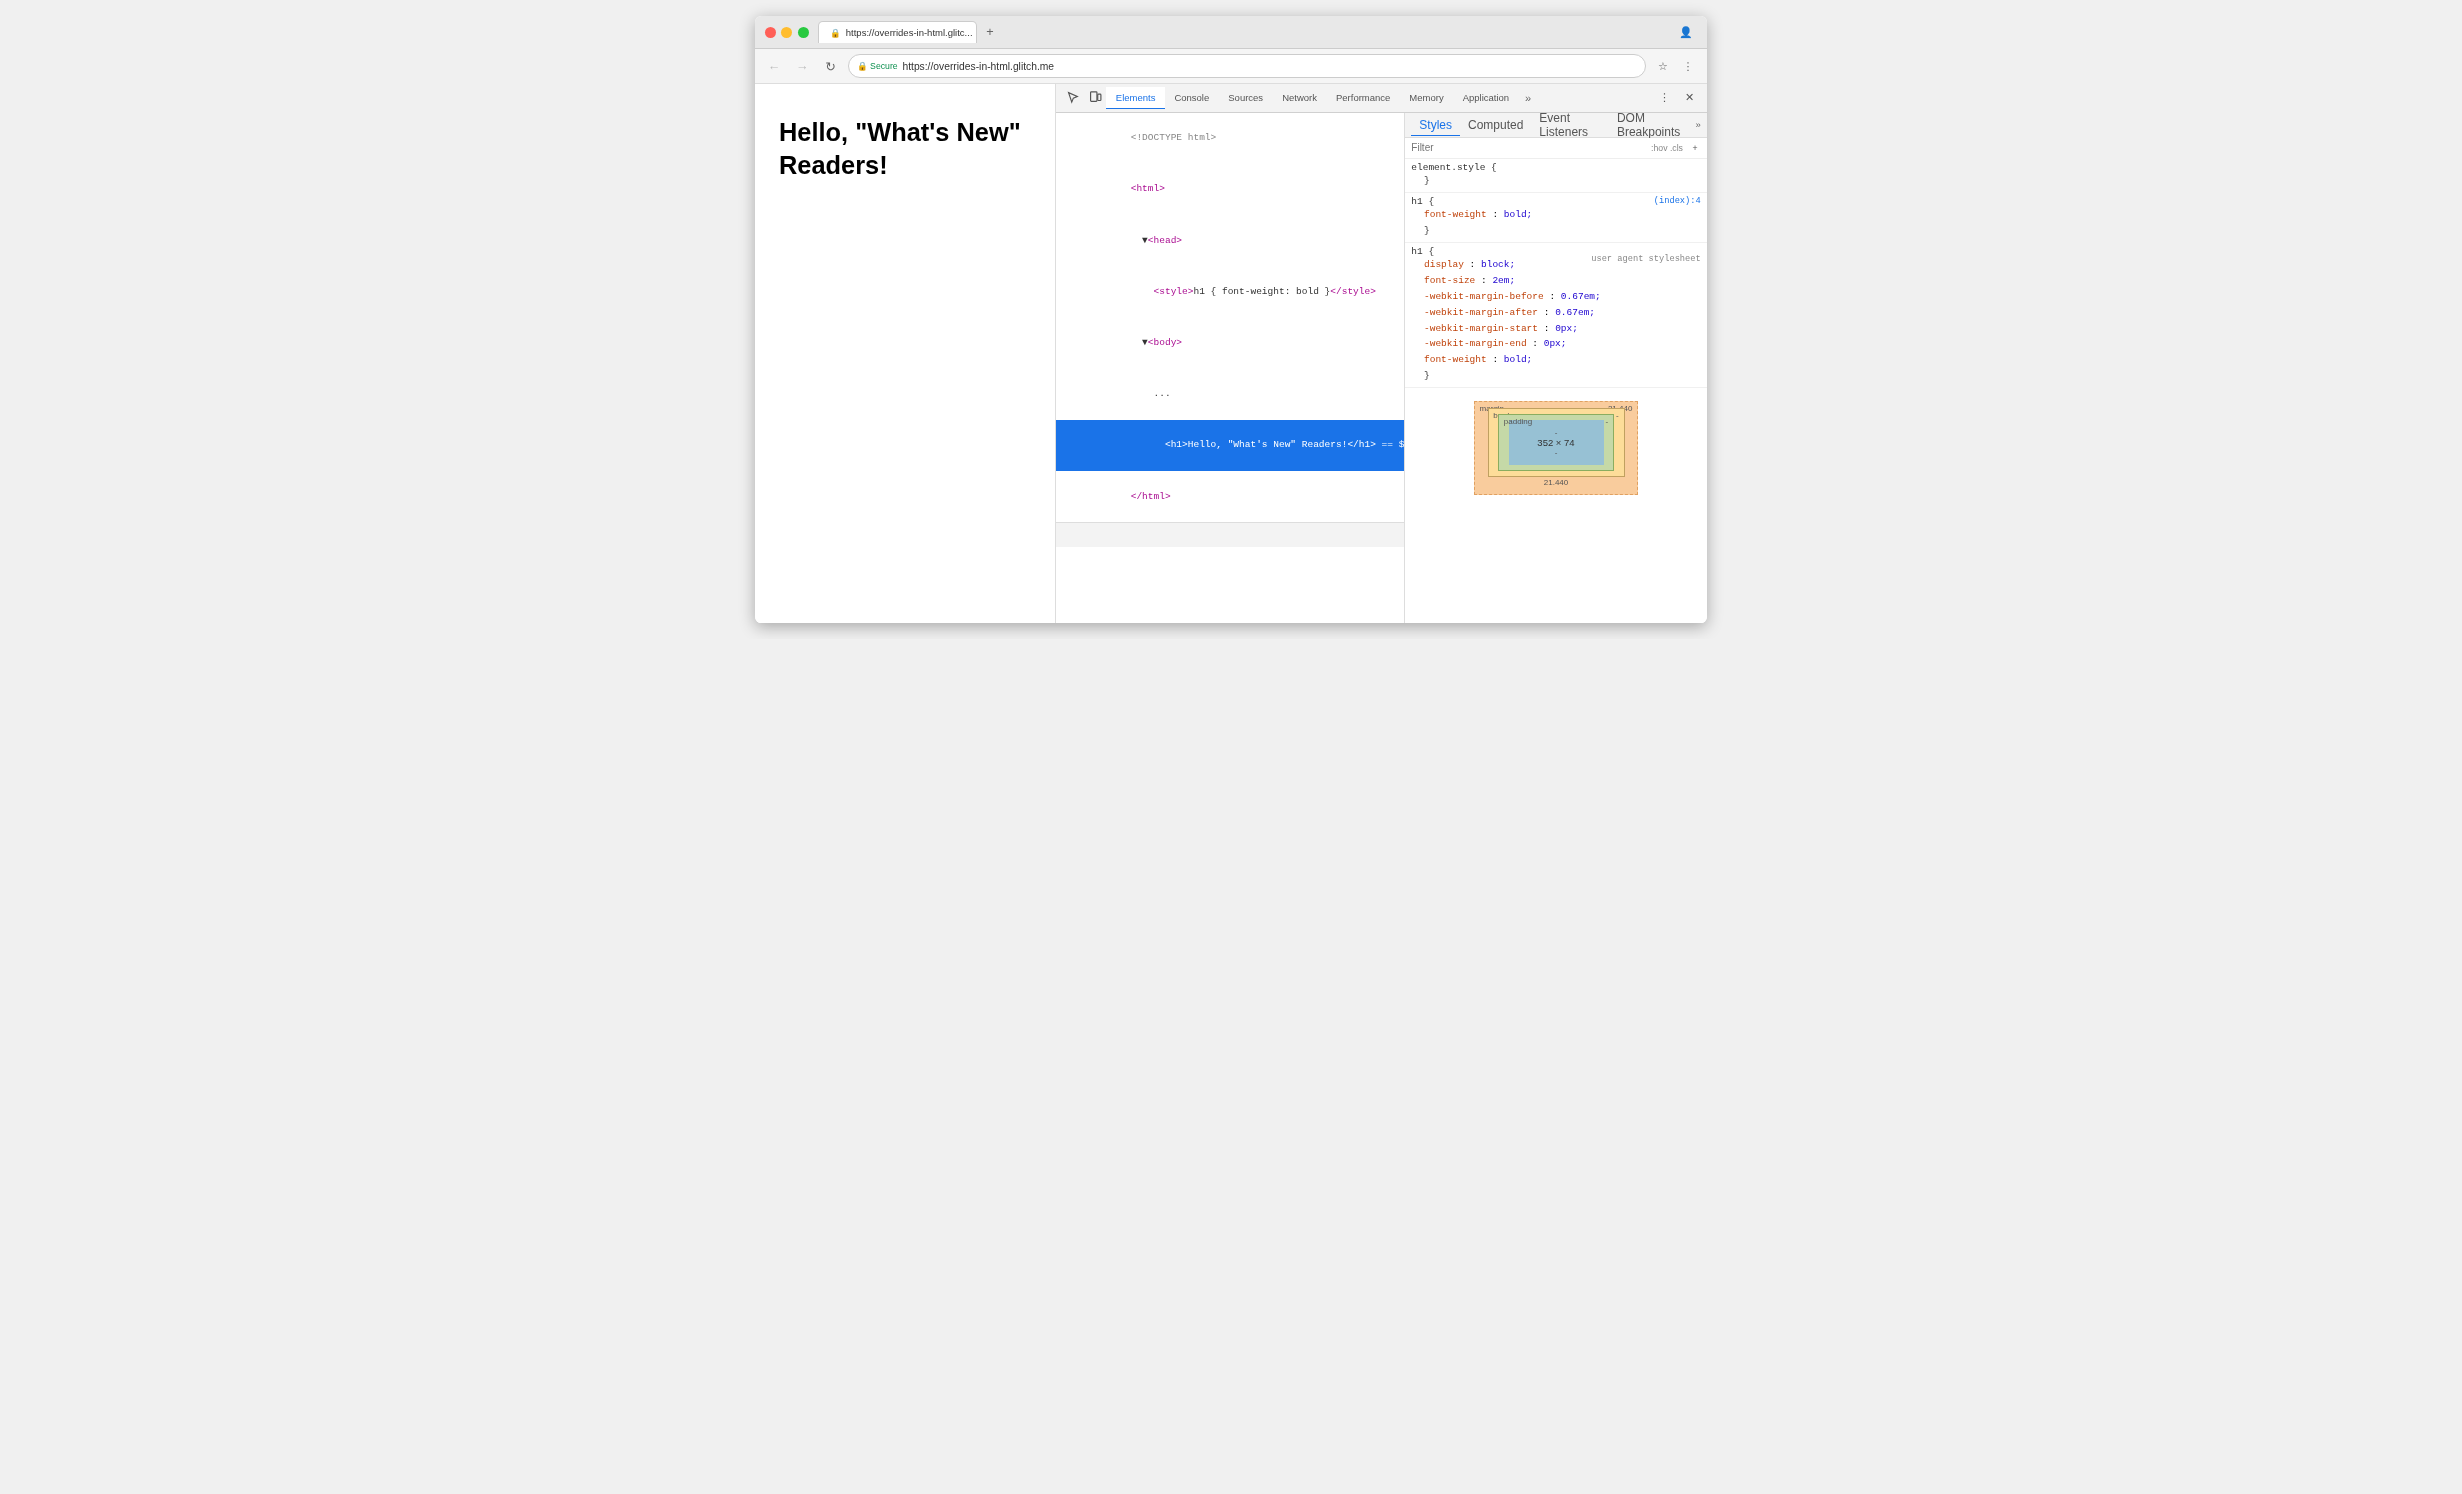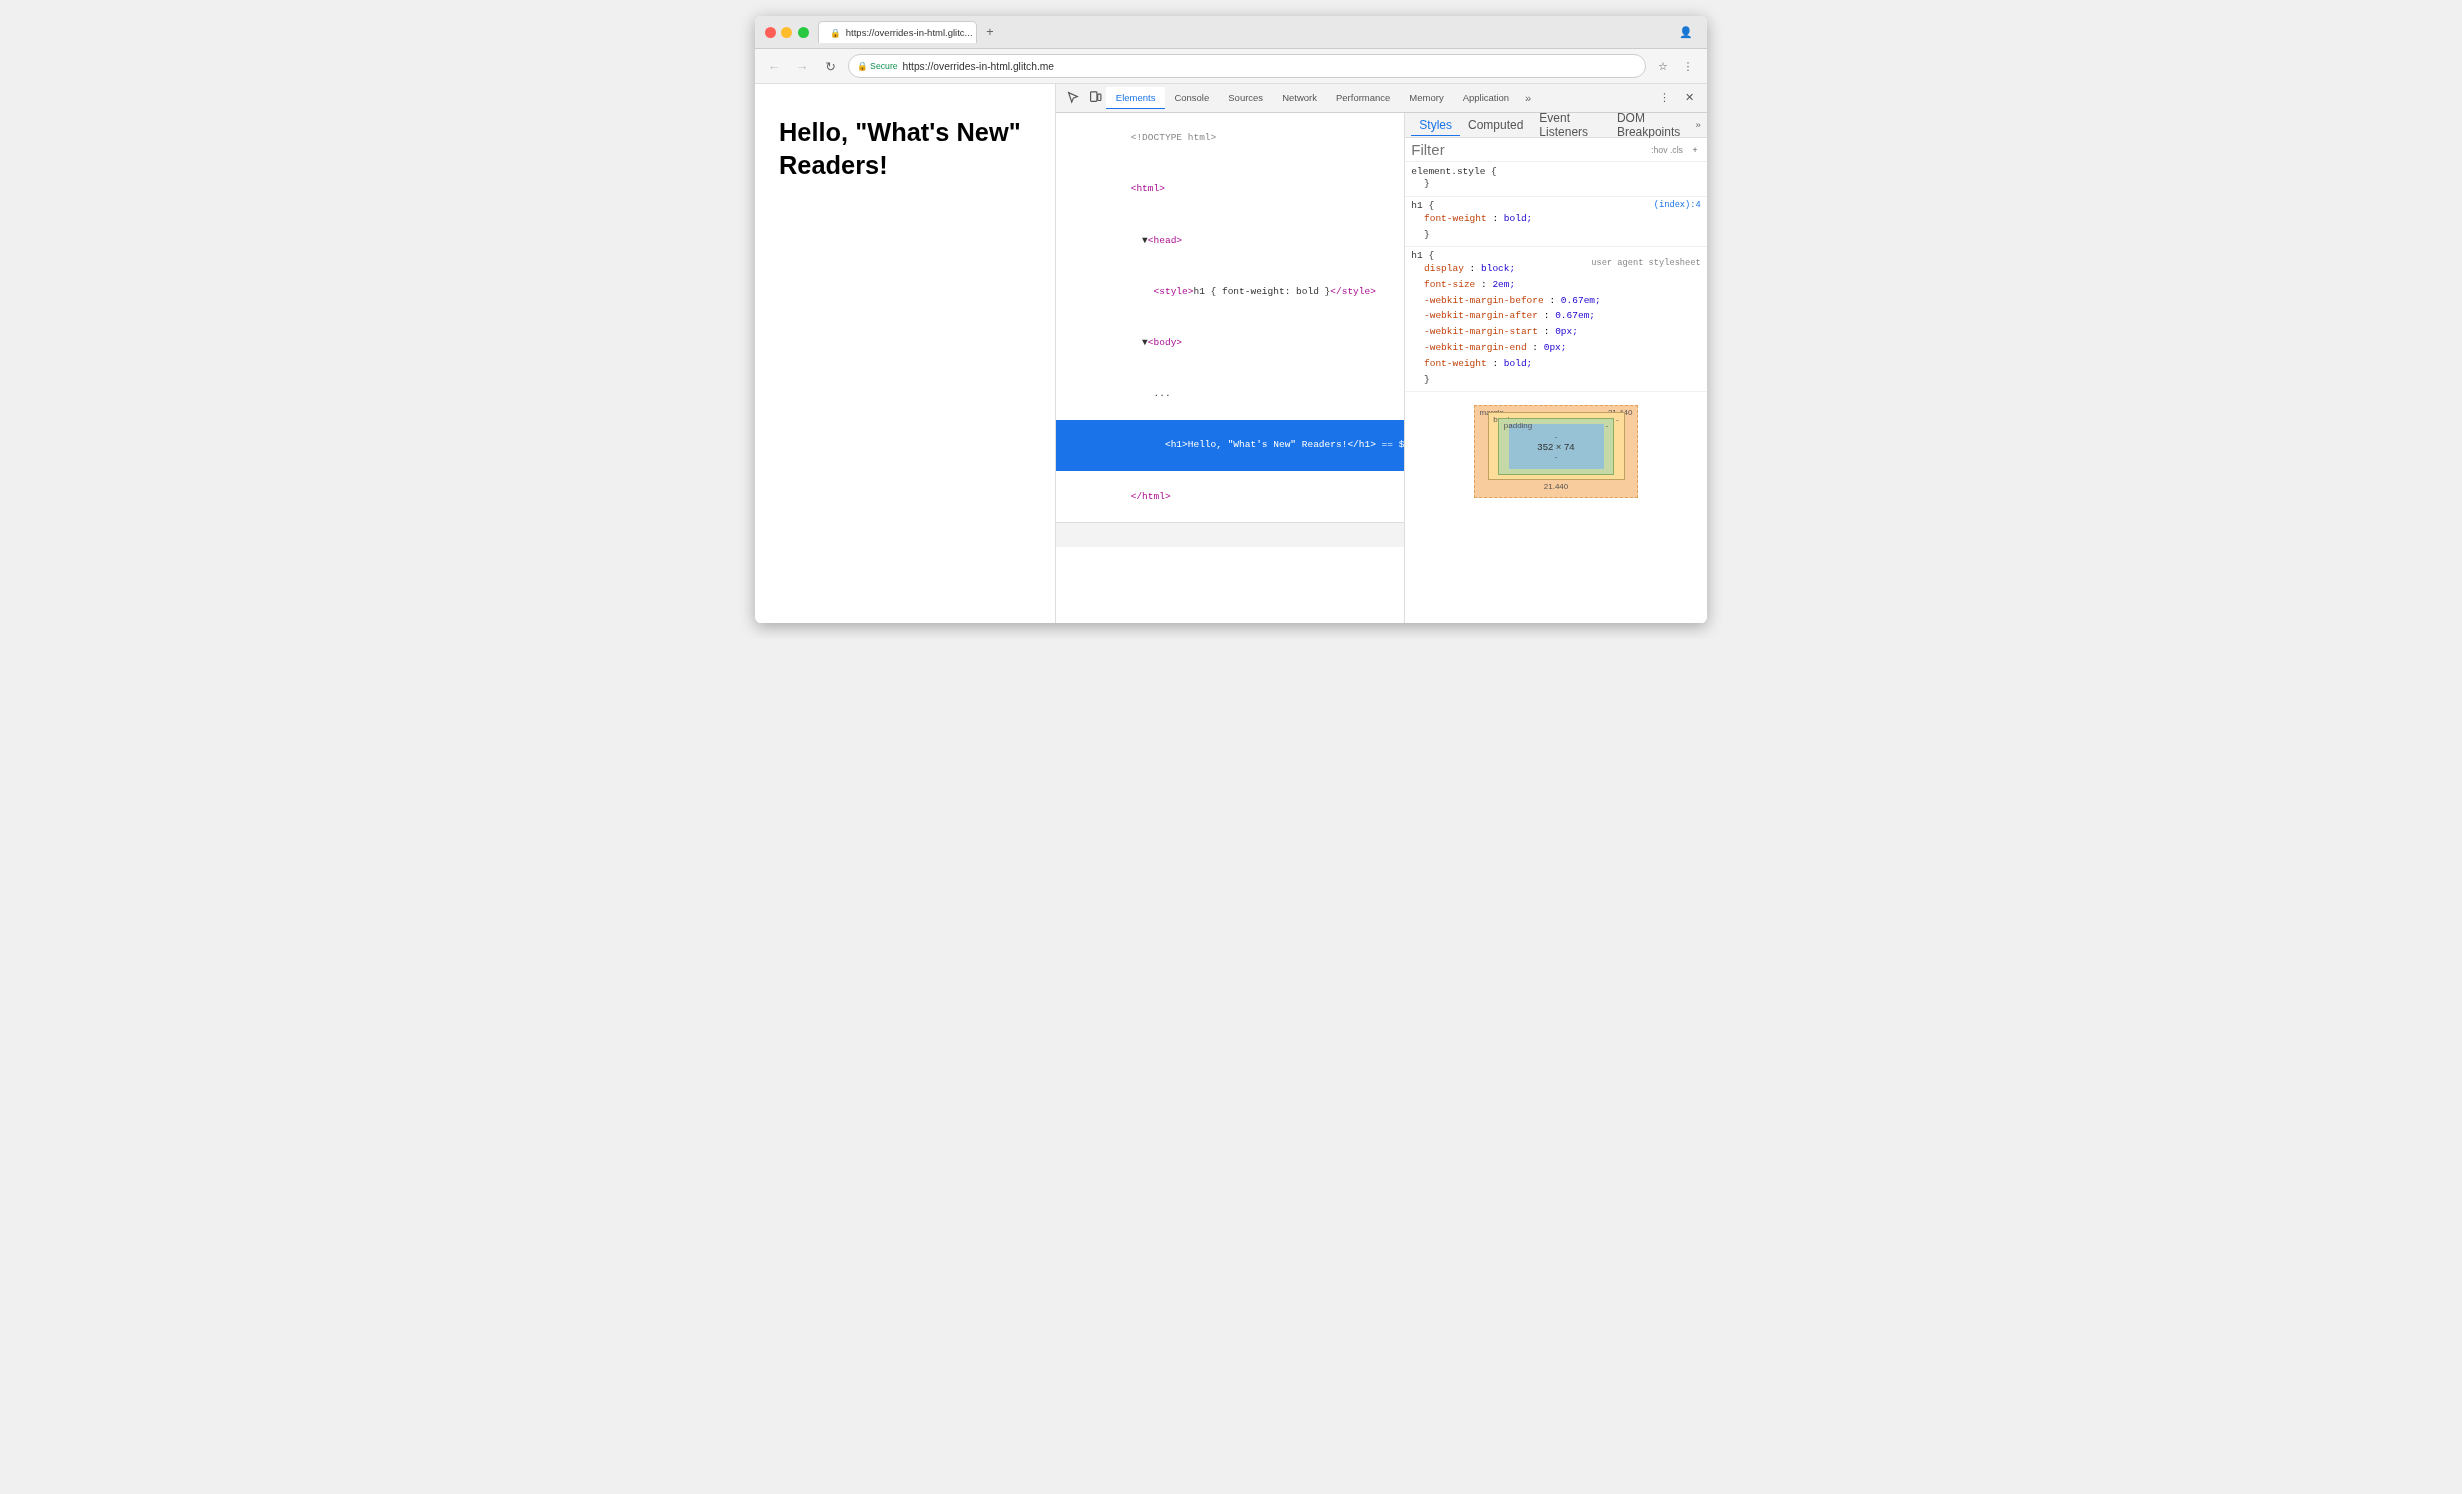--- a/index.html
+++ b/index.html
@@ -285,21 +285,21 @@
       align-items: center;
       padding: 3.2px 6.3px;
       border-bottom: 0.8px solid #eee;
       background: #fff;
       gap: 6.3px;
     }
     .styles-filter-input {
       flex: 1;
       border: none;
       outline: none;
-      font-size: 15px;
+      font-size: 10px;
       color: #333;
       background: transparent;
     }
     .styles-filter-hint {
       font-size: 8.7px;
       color: #888;
     }
     .styles-filter-actions {
       display: flex; gap: 3.2px; align-items: center;
     }

